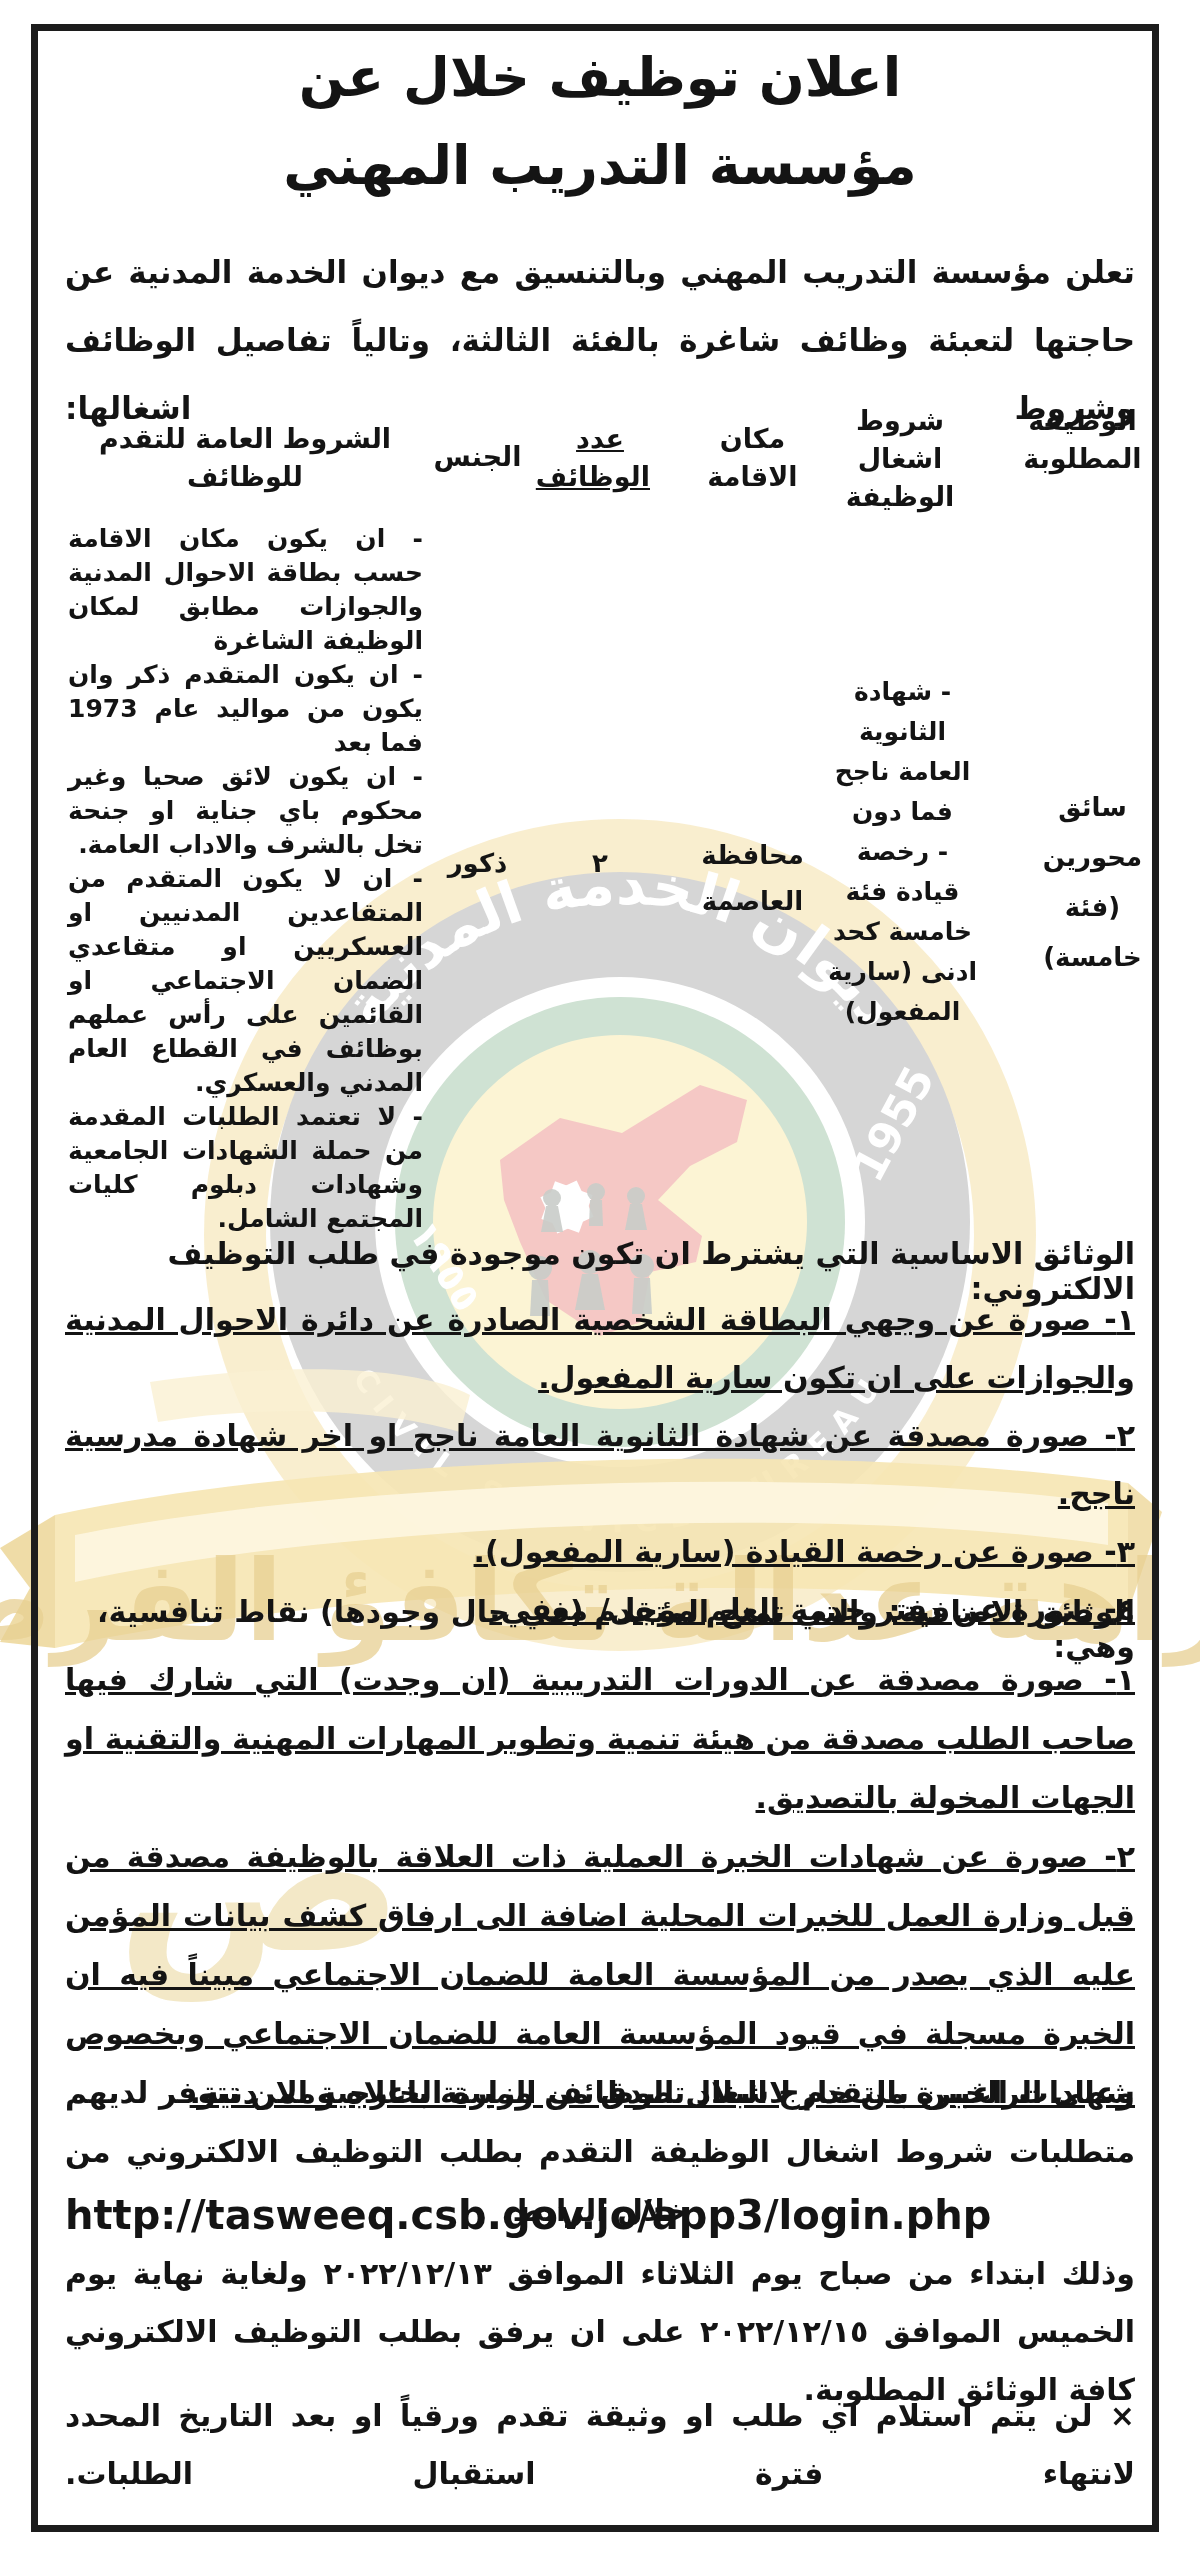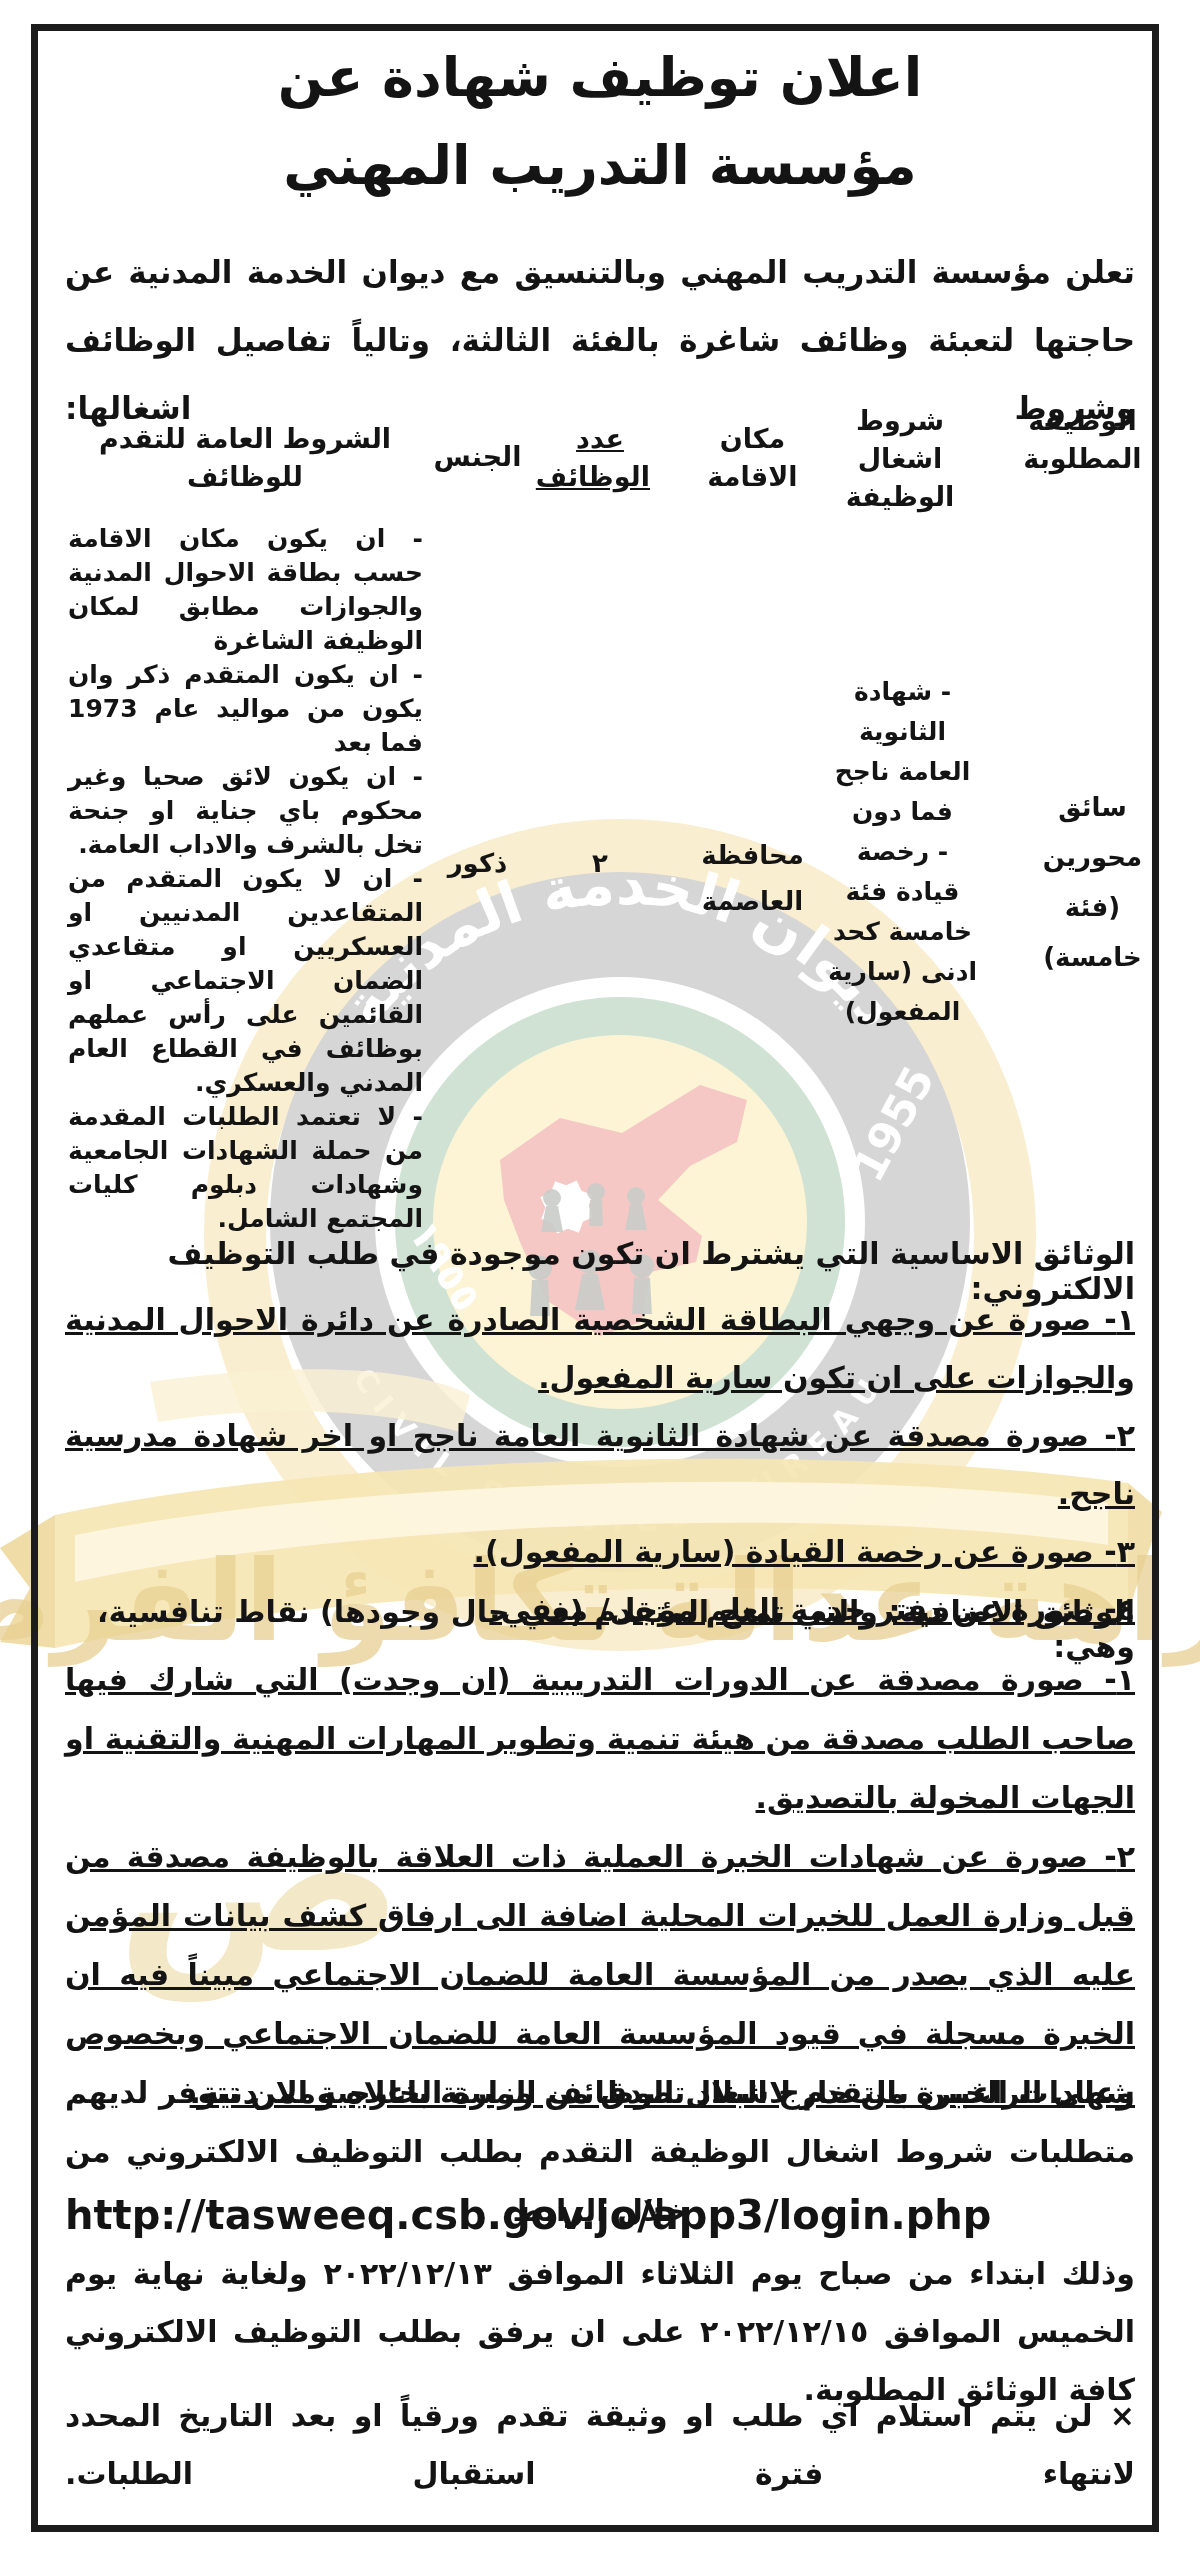--- a/index.html
+++ b/index.html
@@ -97,21 +97,21 @@
       <path d="M 150 1382 C 300 1360 420 1368 470 1395 L 460 1432 C 380 1408 260 1405 158 1422 Z" fill="#faf0d2" opacity="0.8"></path>
       <text x="590" y="1640" font-size="112" fill="#e8d092" opacity="0.75" text-anchor="middle" font-weight="700">نزاهة عدالة تكافؤ الفرص</text>
       <text x="260" y="1950" font-size="215" fill="#eedfb0" opacity="0.7" text-anchor="middle" font-weight="700">ص</text>
     </g>
   </svg>
 
   <div class="frame"></div>
 
   <div class="content">
 
-    <div class="abs title" style="top:46px;">اعلان توظيف شهادة عن</div>
+    <div class="abs title" style="top:46px;">اعلان توظيف خلال عن</div>
     <div class="abs title" style="top:134px;">مؤسسة التدريب المهني</div>
 
     <div class="abs intro" style="top:238px;">تعلن مؤسسة التدريب المهني وبالتنسيق مع ديوان الخدمة المدنية عن حاجتها لتعبئة وظائف شاغرة بالفئة الثالثة، وتالياً تفاصيل الوظائف وشروط اشغالها:</div>
 
     <div class="abs th" style="top:402px;left:1020px;width:125px;">الوظيفة المطلوبة</div>
     <div class="abs th" style="top:402px;left:845px;width:110px;">شروط اشغال الوظيفة</div>
     <div class="abs th" style="top:420px;left:700px;width:105px;">مكان الاقامة</div>
     <div class="abs th" style="top:420px;left:550px;width:100px;text-decoration:underline;">عدد الوظائف</div>
     <div class="abs th" style="top:438px;left:430px;width:95px;">الجنس</div>
     <div class="abs th" style="top:420px;left:80px;width:330px;">الشروط العامة للتقدم للوظائف</div>

